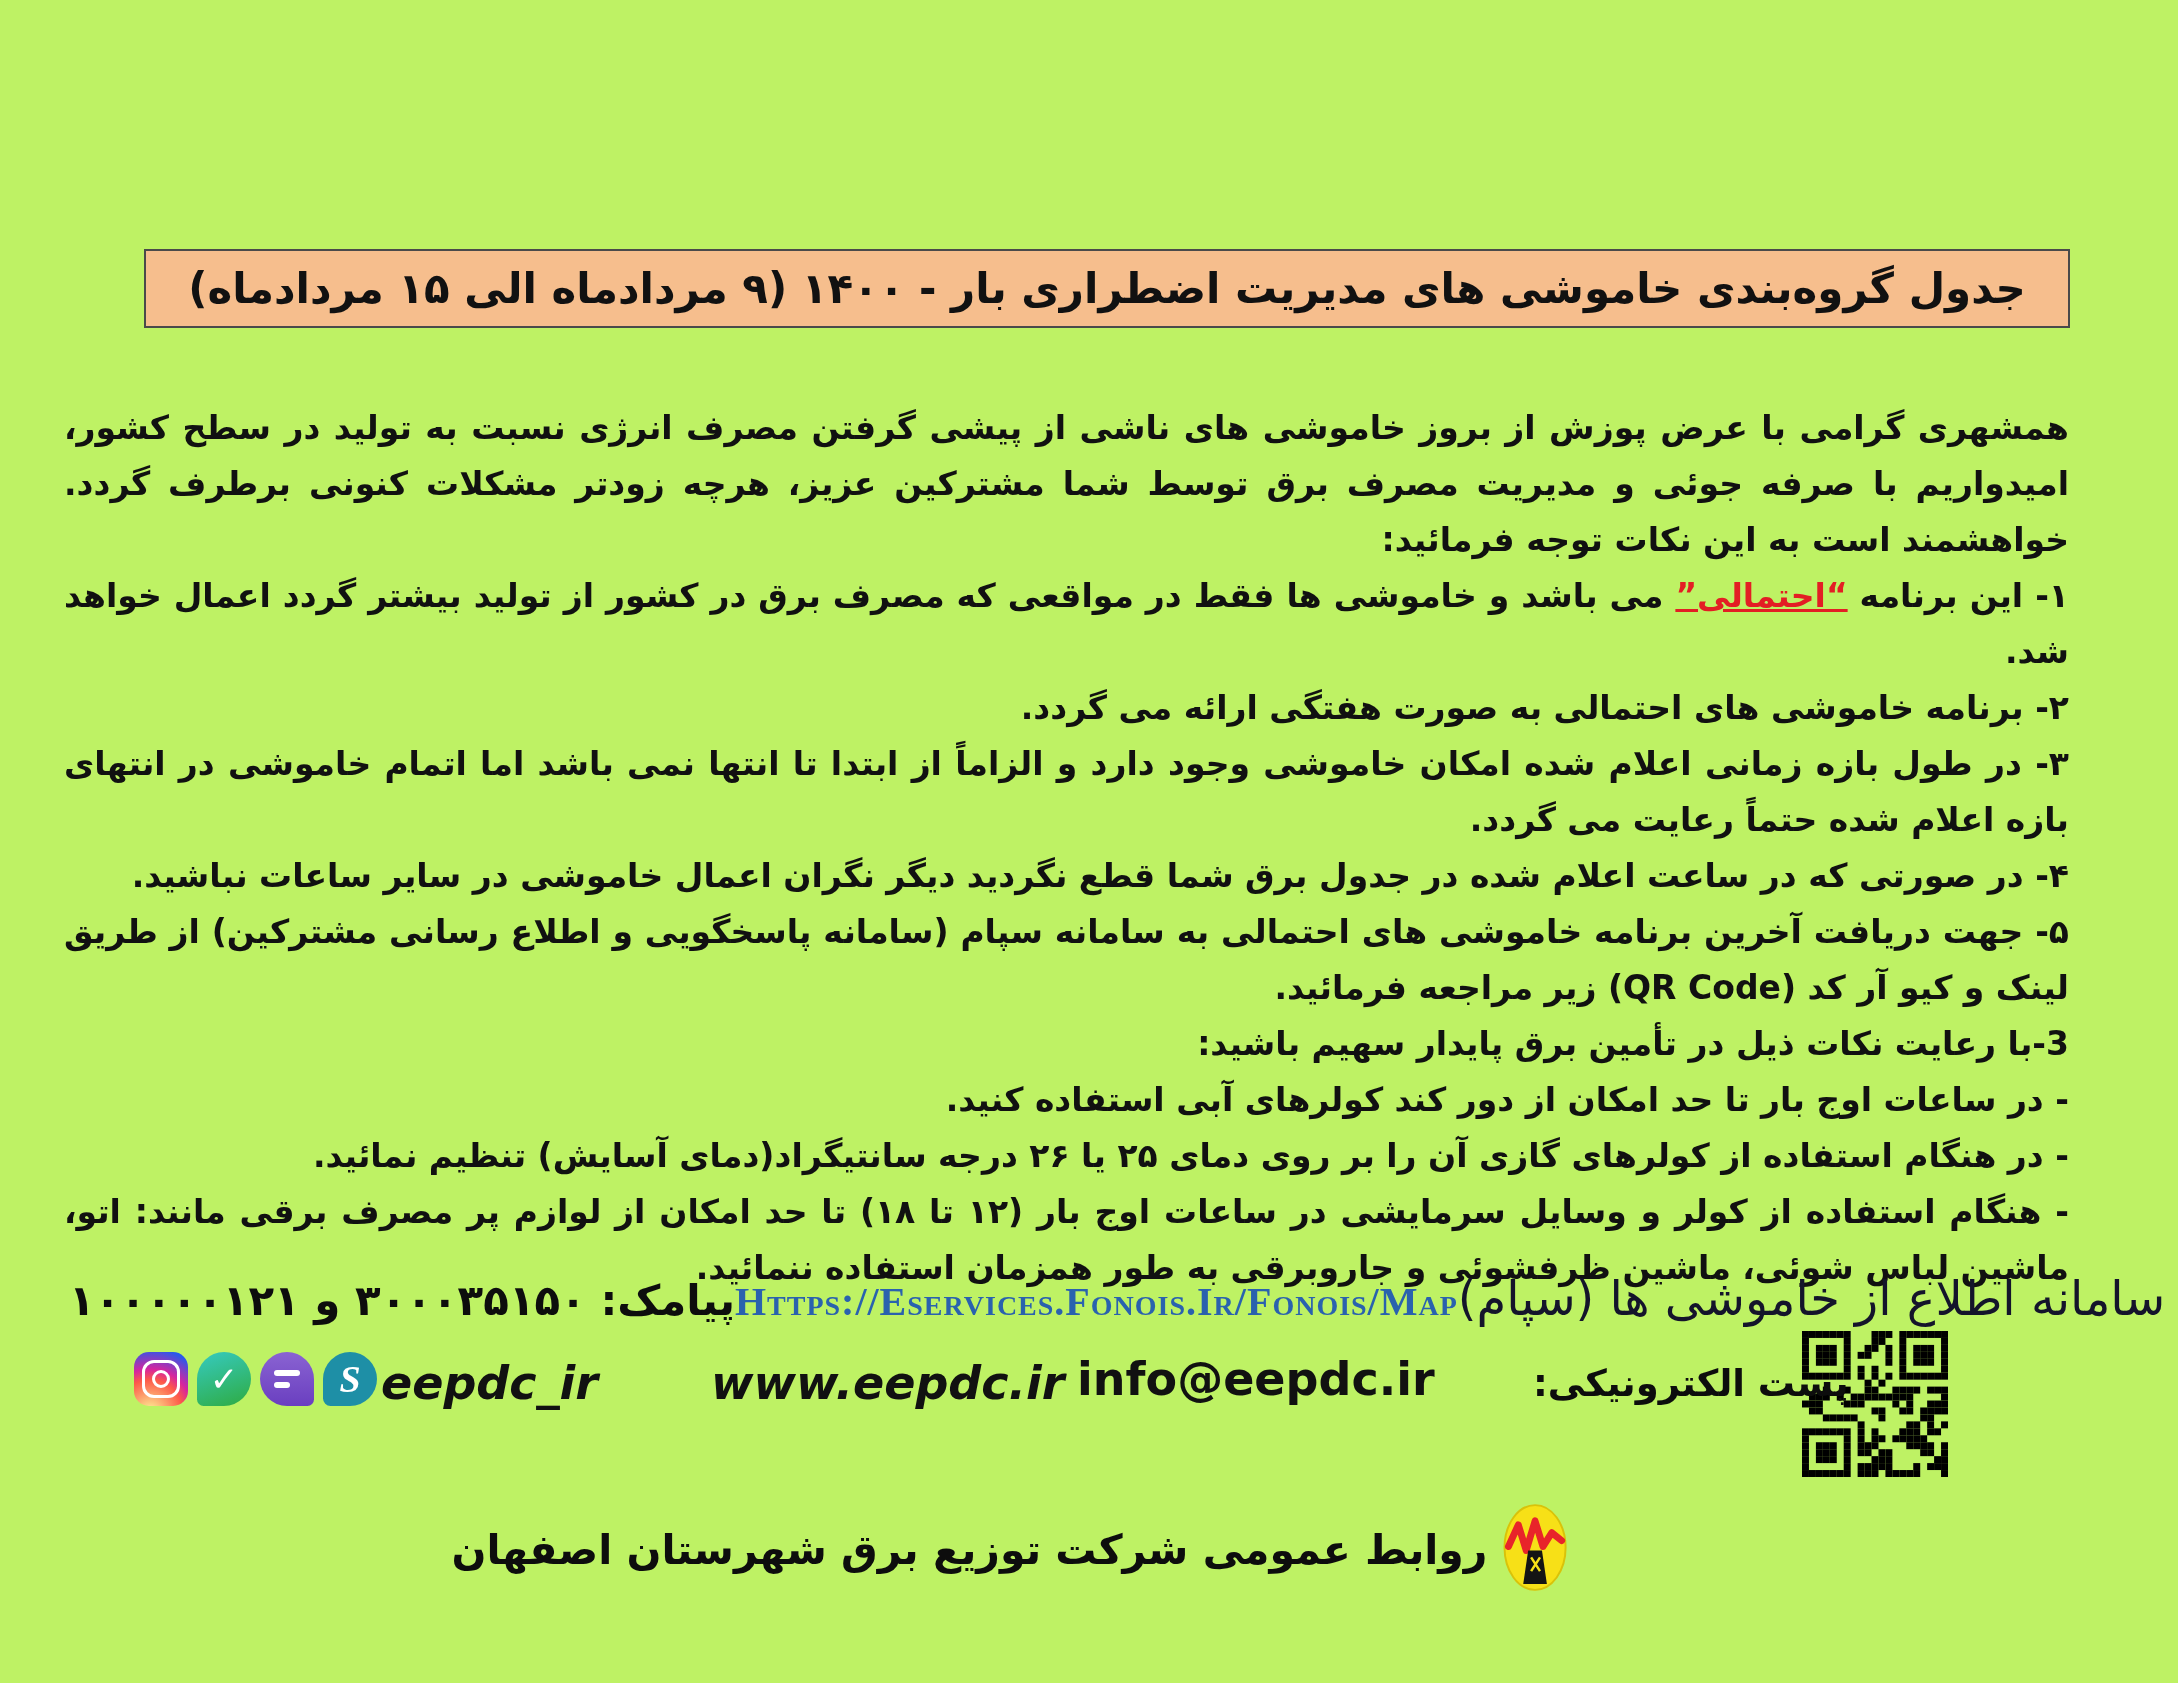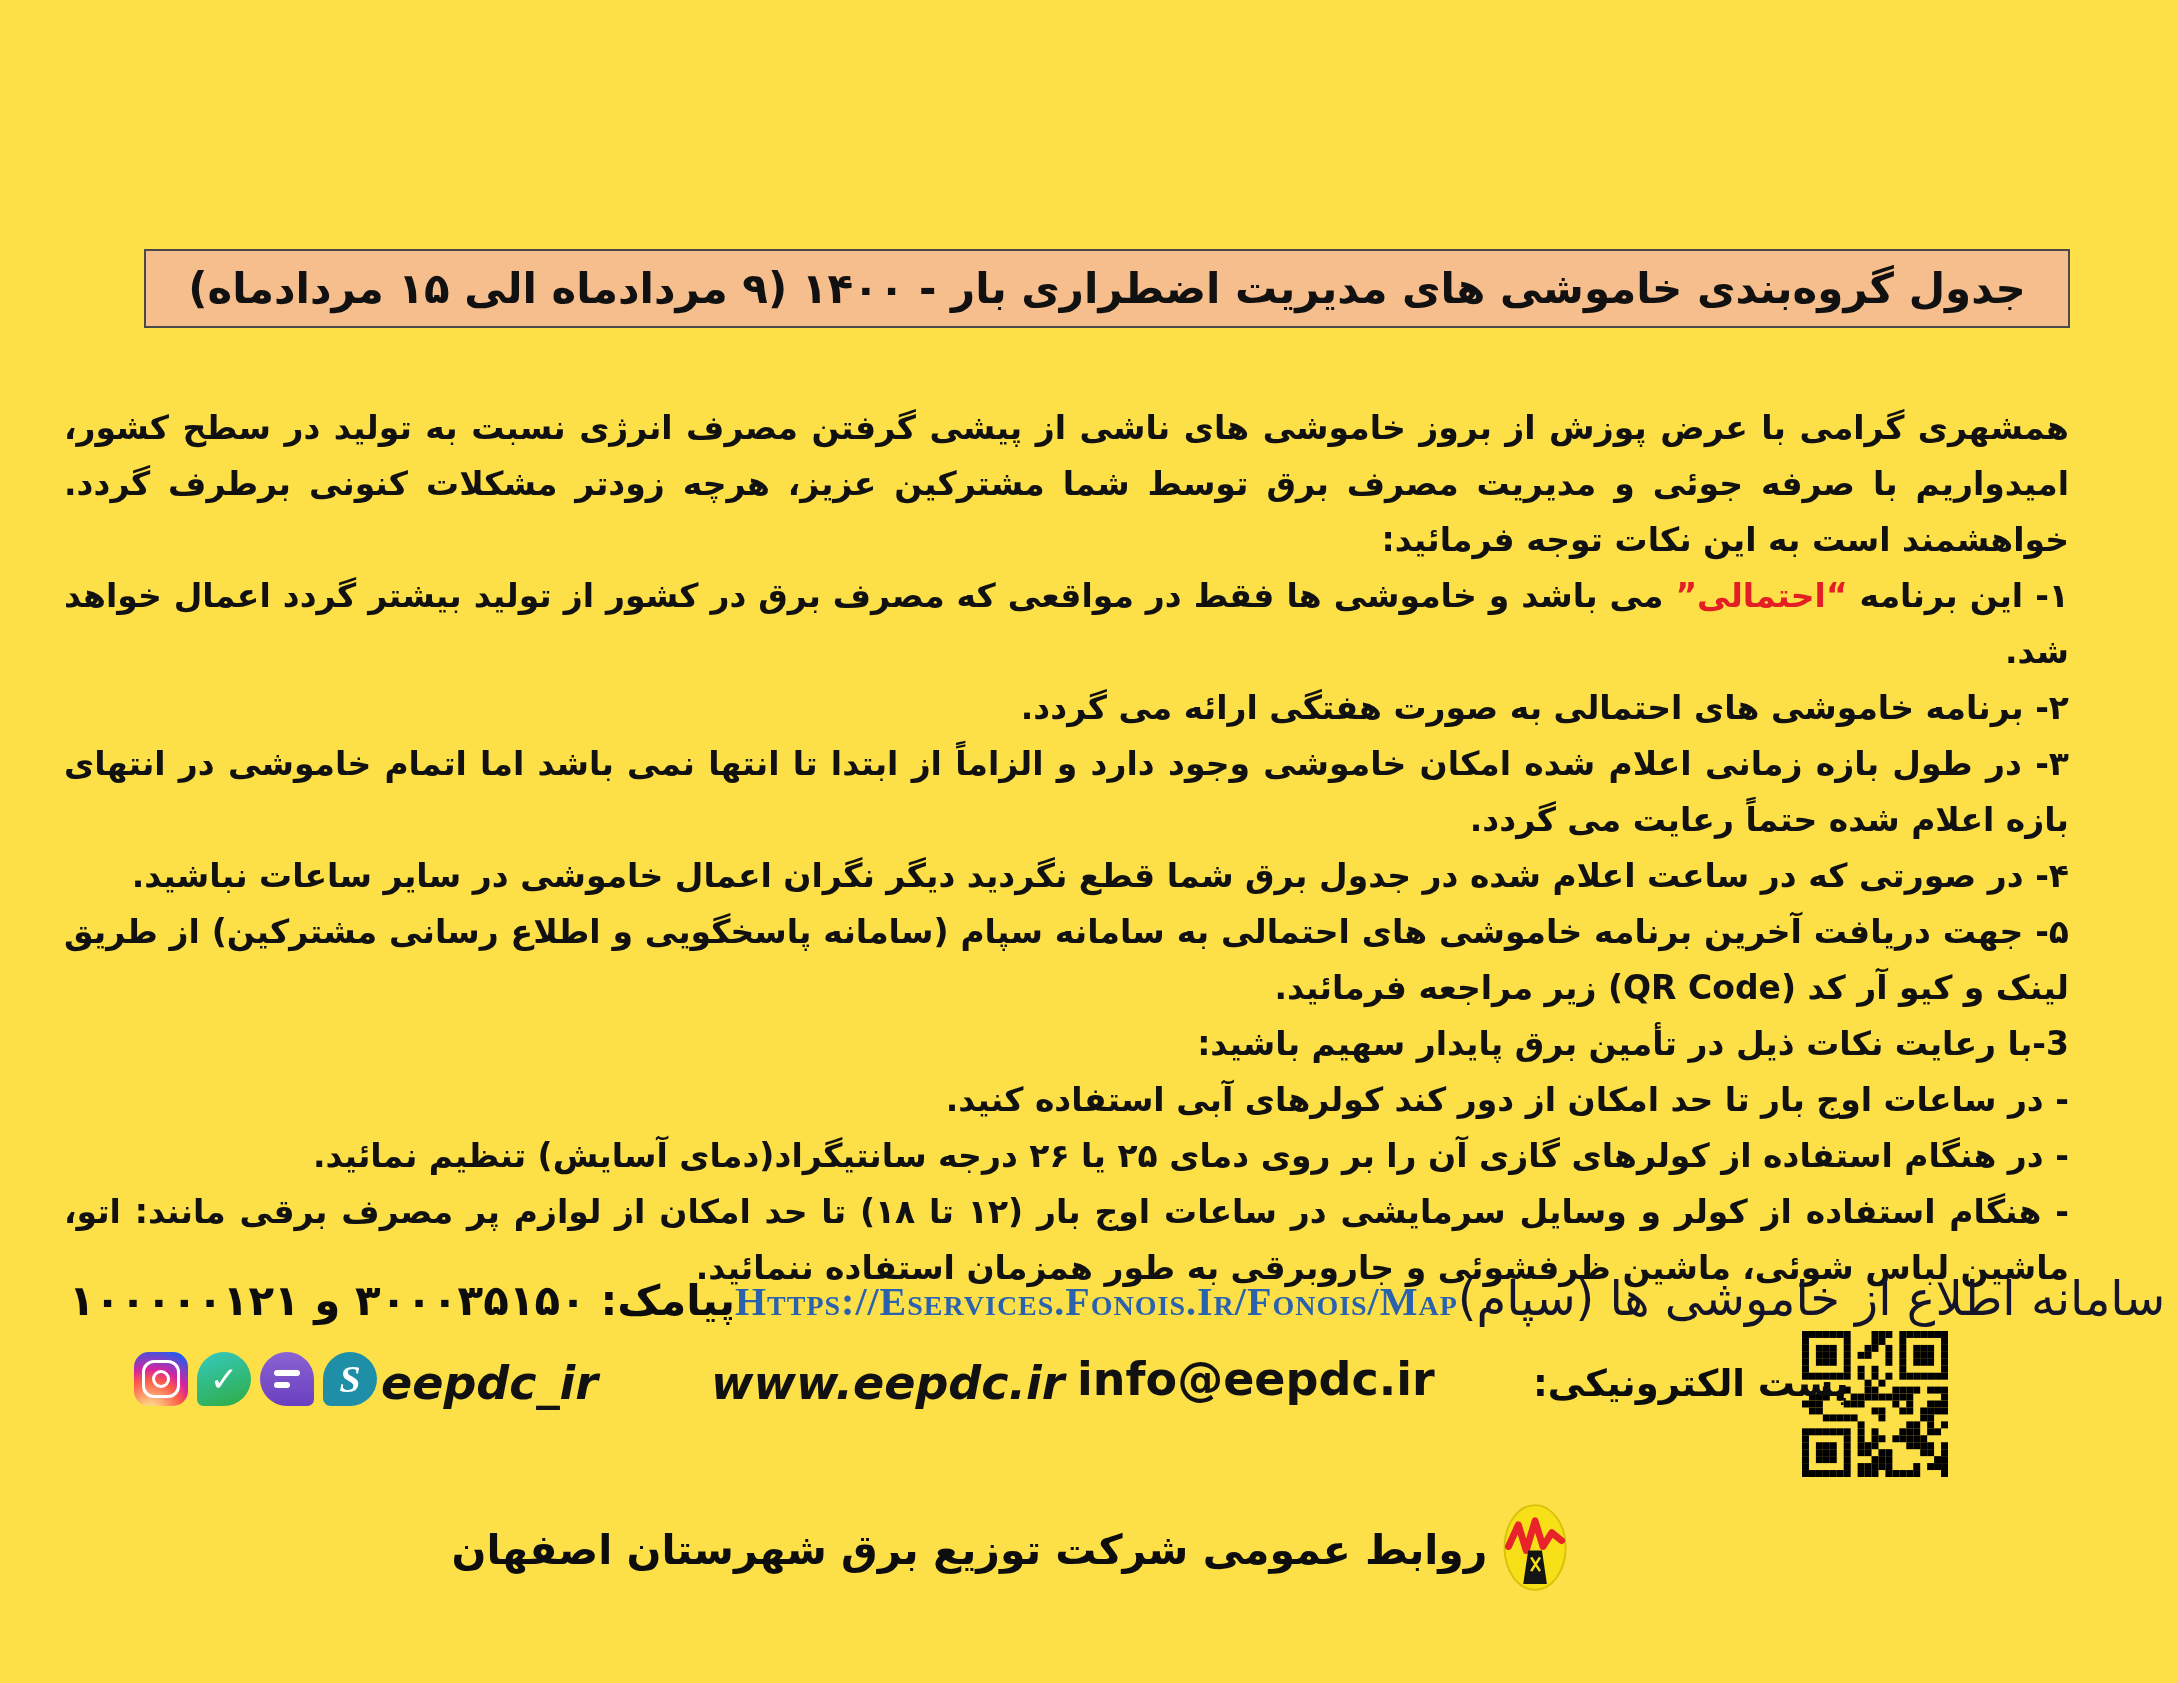--- a/index.html
+++ b/index.html
@@ -1,39 +1,39 @@
 <!DOCTYPE html>
 <html lang="fa"><head>
 <meta charset="utf-8">
 <style>
   * { margin:0; padding:0; box-sizing:border-box; }
   html,body { width:2178px; height:1683px; background:#ffffff; overflow:hidden;
               font-family:"DejaVu Sans", sans-serif; }
-  .page { position:relative; width:2178px; height:1683px; background:#fde047; }
+  .page { position:relative; width:2178px; height:1683px; background:#bef264; }
 
   
   .title-bar {
     position:absolute; left:144px; top:249px; width:1926px; height:79px;
     background:#F6BE8D; border:2px solid #4a4a4a;
     display:flex; align-items:center; justify-content:center;
     direction:rtl;
   }
   .title-bar .t {
     font-size:42px; font-weight:700; color:#111; letter-spacing:0;
     white-space:nowrap;
   }
 
   
   .body-text {
     position:absolute; left:64px; top:400px; width:2005px;
     direction:rtl; text-align:justify;
     font-size:33px; font-weight:700; color:#111; line-height:56px;
   }
   .body-text p { margin:0; }
-  .hl-red { color:#E31E24; }
+  .hl-red { color:#E31E24;text-decoration:underline; }
 
   
   .f-row1 {
     position:absolute; left:69px; top:1270px; width:2000px;
     display:flex; justify-content:space-between; align-items:baseline;
   }
   .sms { direction:rtl; font-size:42px; font-weight:700; color:#0d0d0d; white-space:nowrap; }
   .url {
     font-family:"Liberation Serif", serif; font-variant:small-caps;
     font-size:40px; font-weight:700; color:#2A62AE; letter-spacing:1px;

